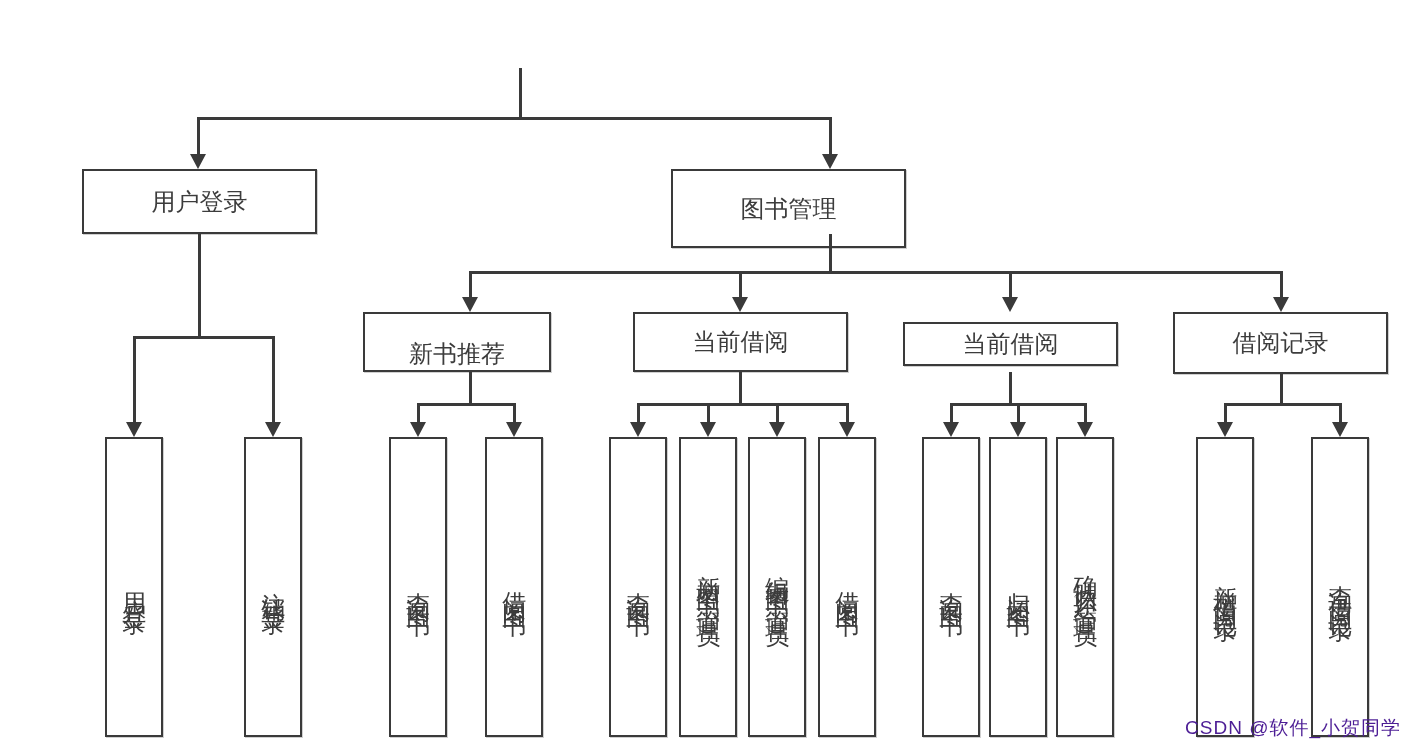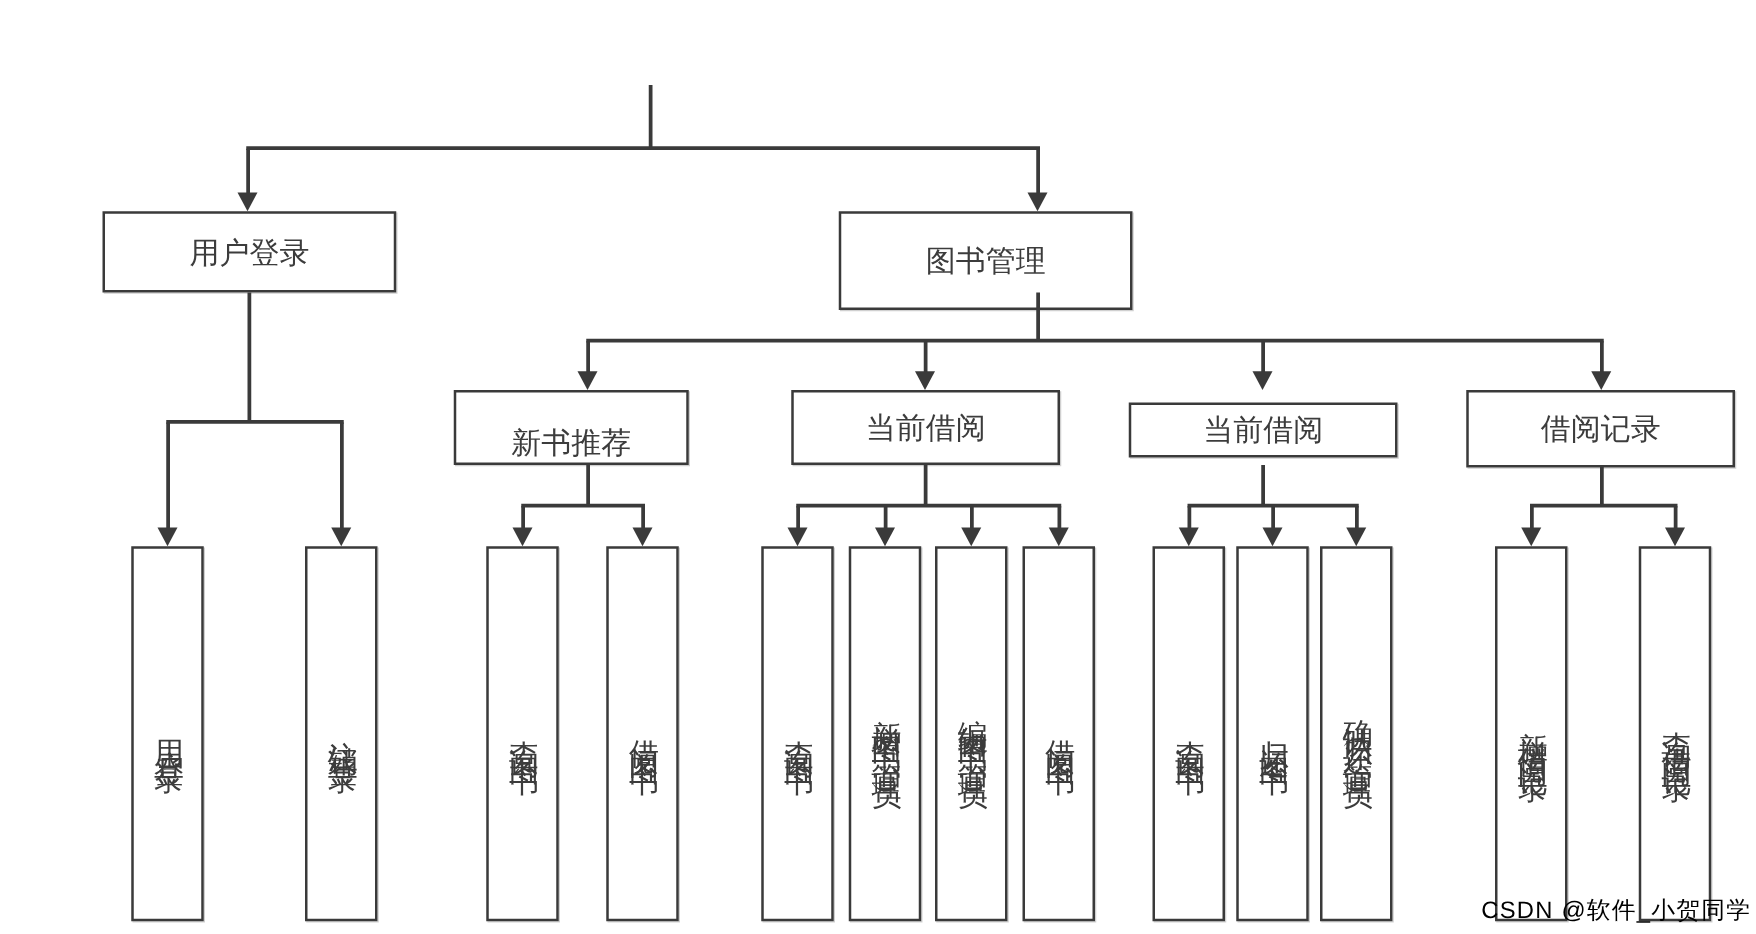--- a/index.html
+++ b/index.html
@@ -35,21 +35,21 @@
   .hline { position:absolute; height:3px; background:#3a3a3a; }
   .arrow {
     position:absolute; width:0; height:0;
     border-left:8px solid transparent;
     border-right:8px solid transparent;
     border-top:15px solid #3a3a3a;
   }
   .watermark {
     position:absolute;
     right:4px; bottom:6px;
-    color:#000000;
+    color:#4c1d95;
     font-size:19px;
     z-index:5;
     letter-spacing:1px;
   }
 </style>
 </head>
 <body>
 
 <div id="canvas">
 

